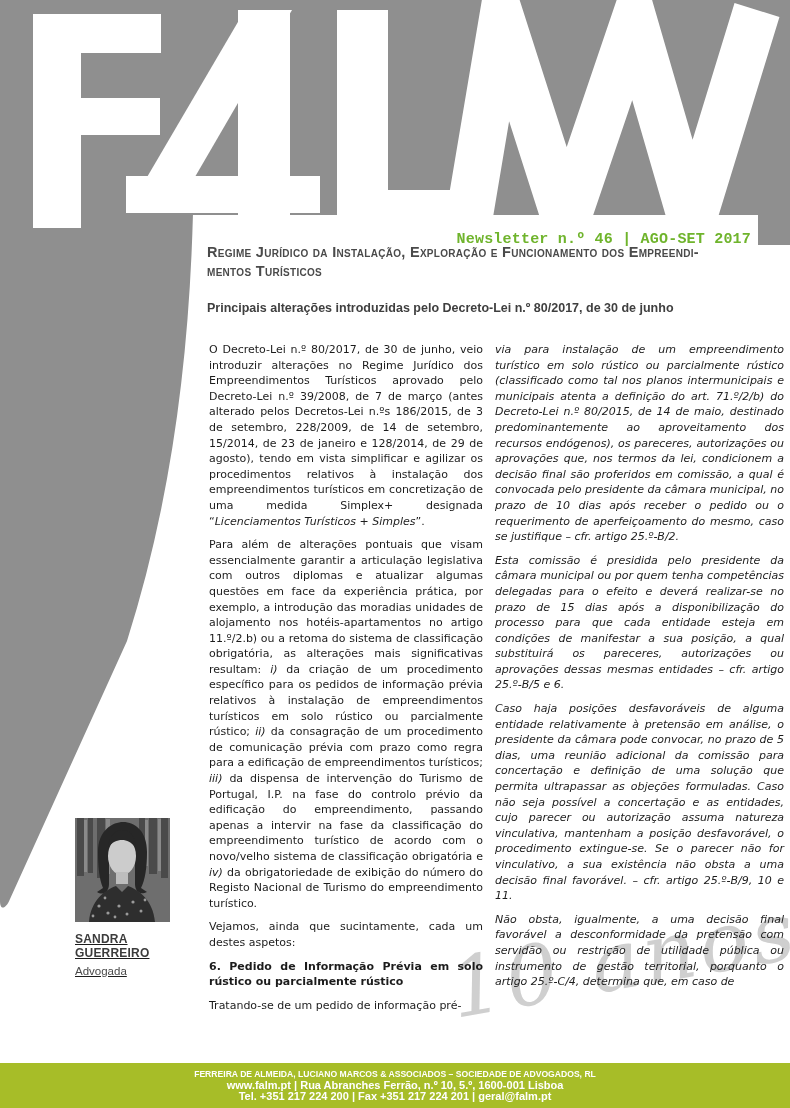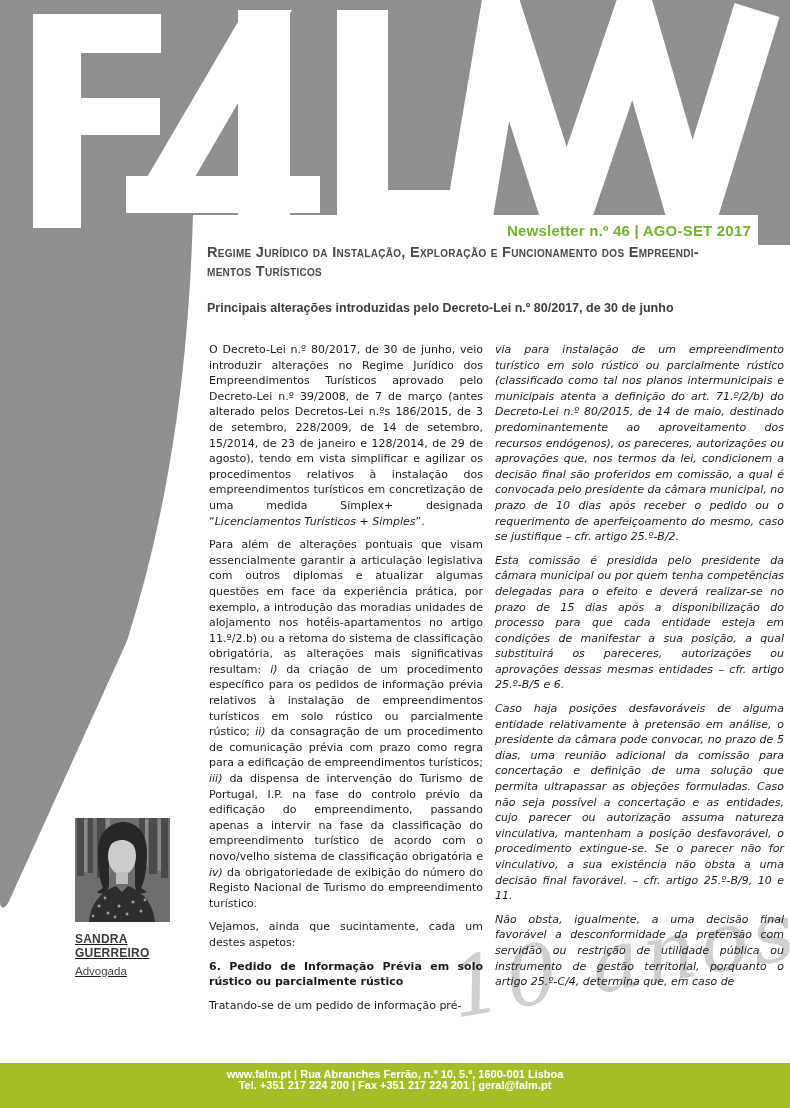--- a/index.html
+++ b/index.html
@@ -2,22 +2,22 @@
 <html><head>
 <meta charset="utf-8">
 <style>
   html,body{margin:0;padding:0;}
   body{
     width:790px;height:1108px;position:relative;background:#ffffff;
     font-family:"DejaVu Sans",sans-serif;color:#1c1c1c;overflow:hidden;
   }
   .bg-svg{position:absolute;top:0;left:0;z-index:1;}
   .newsletter-label{
-    position:absolute;top:222px;right:39px;z-index:3;
-    font-family:Liberation Sans, sans-serif;
+    position:absolute;top:231px;right:39px;z-index:3;
+    font-family:Liberation Mono, monospace;
     font-size:15px;font-weight:bold;color:#6fb42c;letter-spacing:.2px;
   }
   .content{
     position:absolute;left:207px;top:243px;width:577px;z-index:3;
   }
   .article-title{
     font-family:"Liberation Sans",sans-serif;
     font-size:14.5px;font-weight:bold;color:#4a4a4a;
     font-variant:small-caps;letter-spacing:.3px;line-height:19px;
   }
@@ -142,15 +142,16 @@
         <circle cx="70" cy="82" r="1.4"></circle>
       <circle cx="40" cy="99" r="1.4"></circle>
         <circle cx="18" cy="98" r="1.4"></circle>
     </g>
   </svg>
   <div class="author-name">SANDRA GUERREIRO</div>
   <div class="author-role">Advogada</div>
 </div>
 
 <div class="footer">
+  <div class="f1">FERREIRA DE ALMEIDA, LUCIANO MARCOS &amp; ASSOCIADOS – SOCIEDADE DE ADVOGADOS, RL</div>
   <div class="f2">www.falm.pt | Rua Abranches Ferrão, n.º 10, 5.º, 1600-001 Lisboa</div>
   <div class="f3">Tel. +351 217 224 200 | Fax +351 217 224 201 | geral@falm.pt</div>
 </div>
 
 </body></html>

